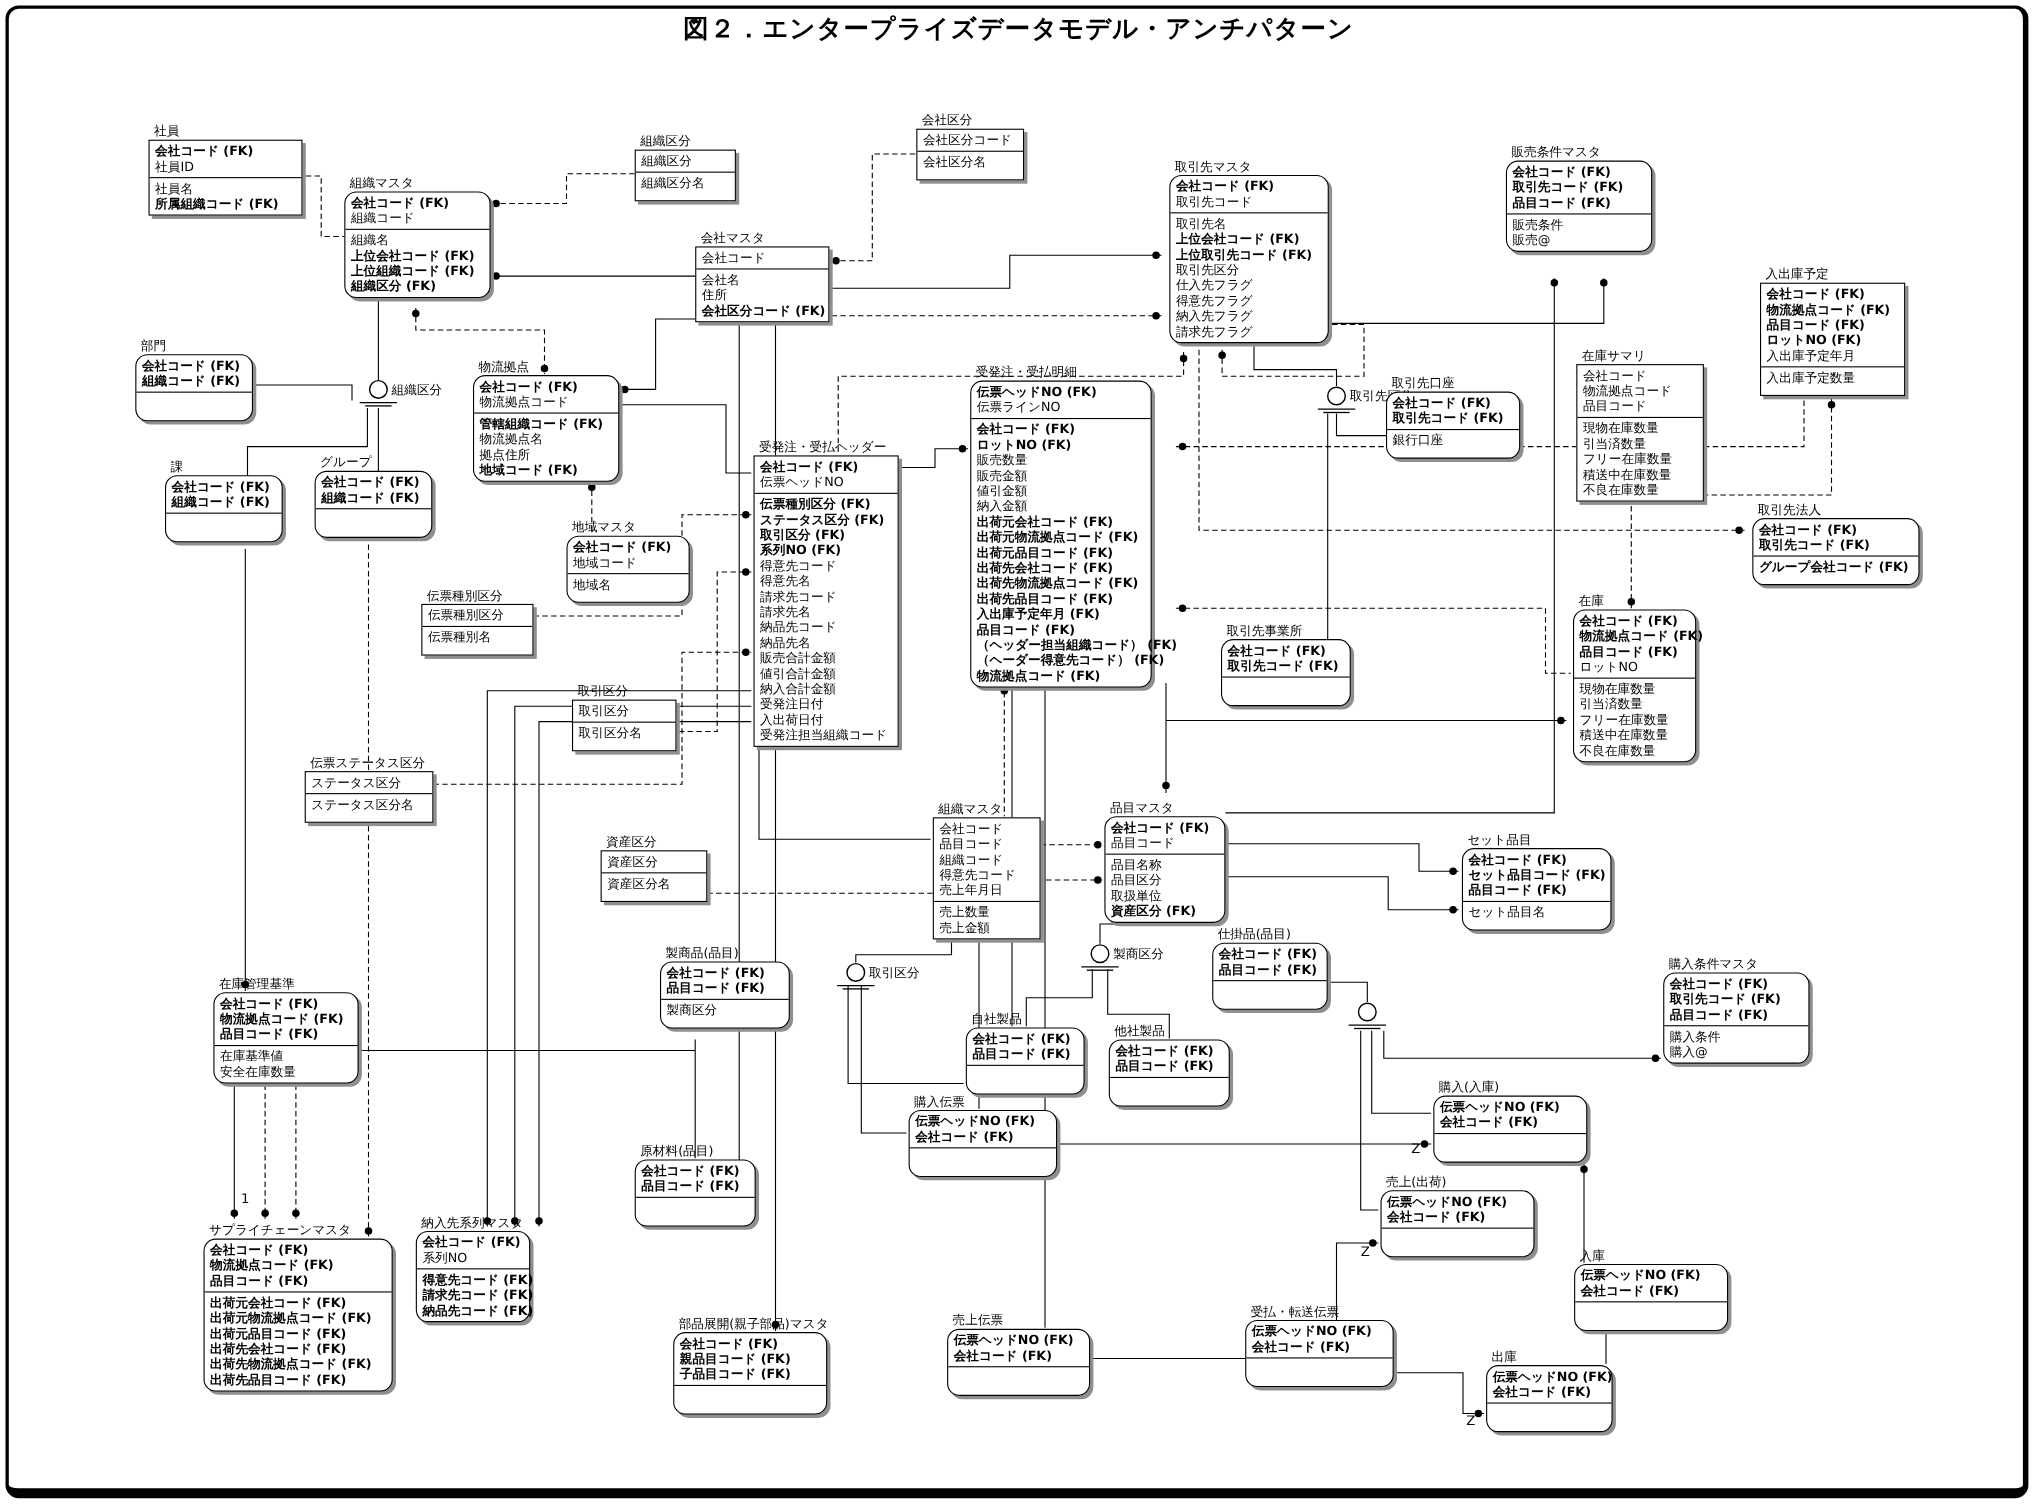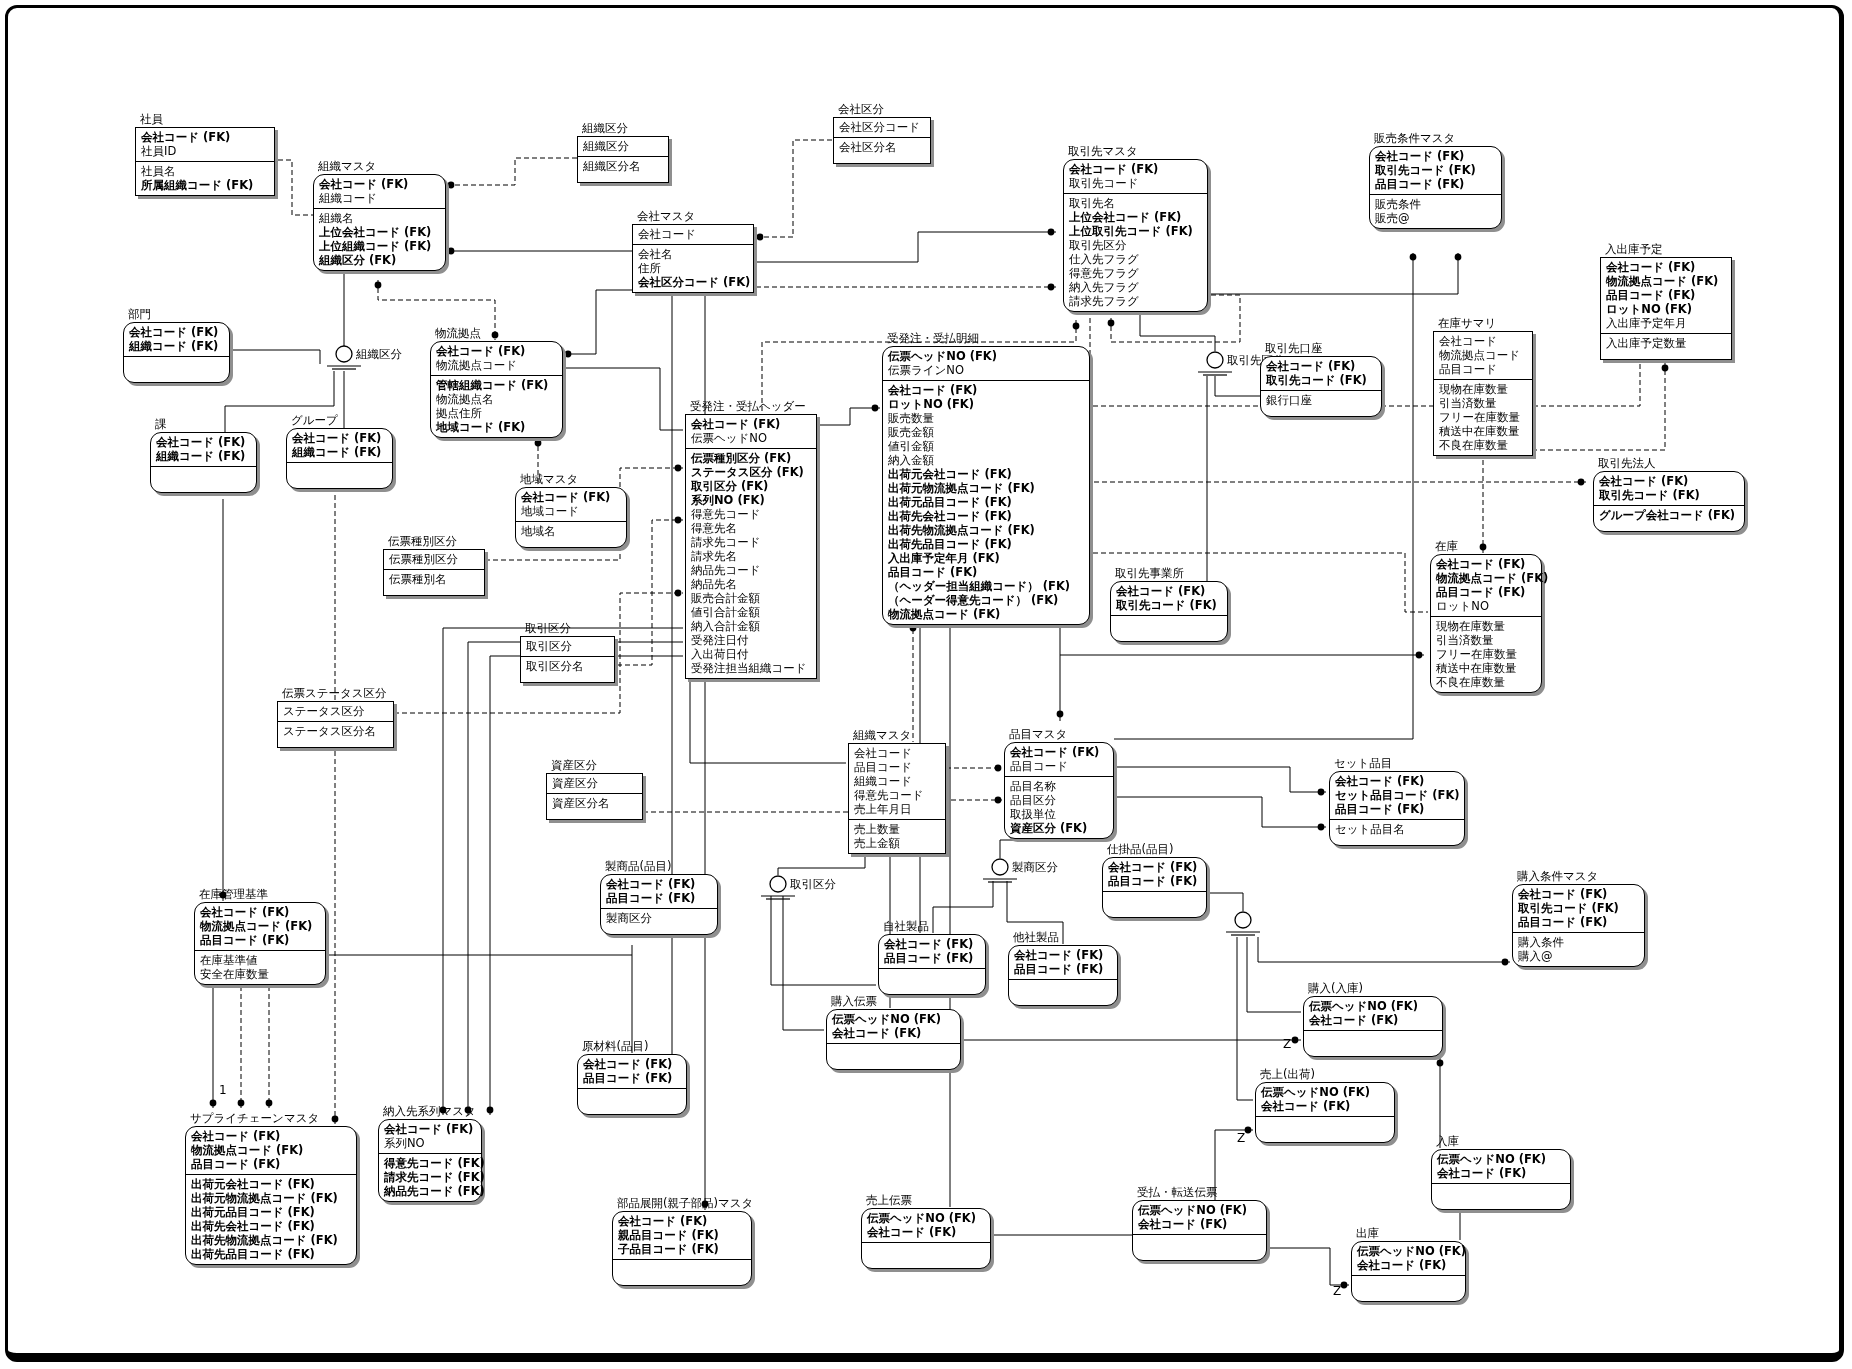--- a/index.html
+++ b/index.html
@@ -284,21 +284,21 @@
             <div class="erow fk">物流拠点コード (FK)</div>
             <div class="erow fk">品目コード (FK)</div>
             <div class="erow fk">ロットNO (FK)</div>
             <div class="erow">入出庫予定年月</div>
           </div>
           <div class="eattrs">
             <div class="erow">入出庫予定数量</div>
           </div>
         </div>
       </div>
-      <div class="entity" style="left: 1433px; top: 317px; width: 100px;">
+      <div class="entity" style="left: 1433px; top: 317px; width: 116px;">
         <div class="elabel">在庫サマリ</div>
         <div class="ebox">
           <div class="ekeys">
             <div class="erow">会社コード</div>
             <div class="erow">物流拠点コード</div>
             <div class="erow">品目コード</div>
           </div>
           <div class="eattrs">
             <div class="erow">現物在庫数量</div>
             <div class="erow">引当済数量</div>
@@ -396,21 +396,21 @@
             <div class="erow">納品先名</div>
             <div class="erow">販売合計金額</div>
             <div class="erow">値引合計金額</div>
             <div class="erow">納入合計金額</div>
             <div class="erow">受発注日付</div>
             <div class="erow">入出荷日付</div>
             <div class="erow">受発注担当組織コード</div>
           </div>
         </div>
       </div>
-      <div class="entity" style="left: 882px; top: 332px; width: 208px;">
+      <div class="entity" style="left: 882px; top: 332px; width: 165px;">
         <div class="elabel">受発注・受払明細</div>
         <div class="ebox rounded">
           <div class="ekeys">
             <div class="erow fk">伝票ヘッドNO (FK)</div>
             <div class="erow">伝票ラインNO</div>
           </div>
           <div class="eattrs">
             <div class="erow fk">会社コード (FK)</div>
             <div class="erow fk">ロットNO (FK)</div>
             <div class="erow">販売数量</div>
@@ -748,13 +748,14 @@
         <div class="ebox rounded">
           <div class="ekeys">
             <div class="erow fk">伝票ヘッドNO (FK)</div>
             <div class="erow fk">会社コード (FK)</div>
           </div>
           <div class="eattrs"></div>
         </div>
       </div>
     </div>
   <div class="frame"></div>
+  <div class="title">図２．エンタープライズデータモデル・アンチパターン</div>
 </div>
 
 </body></html>

